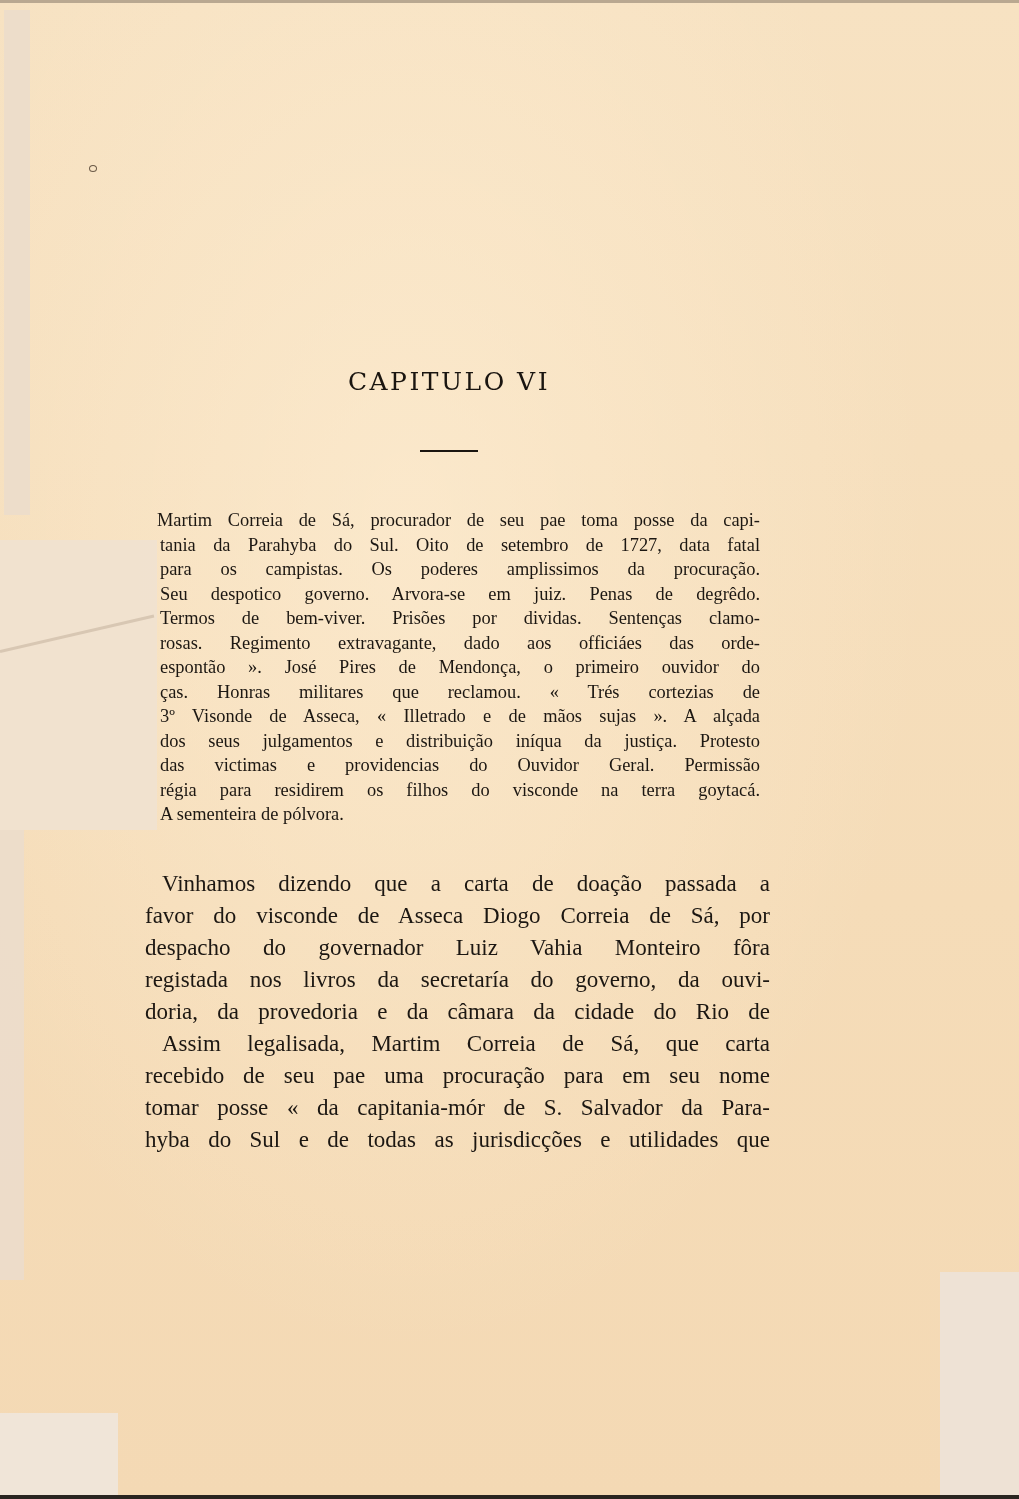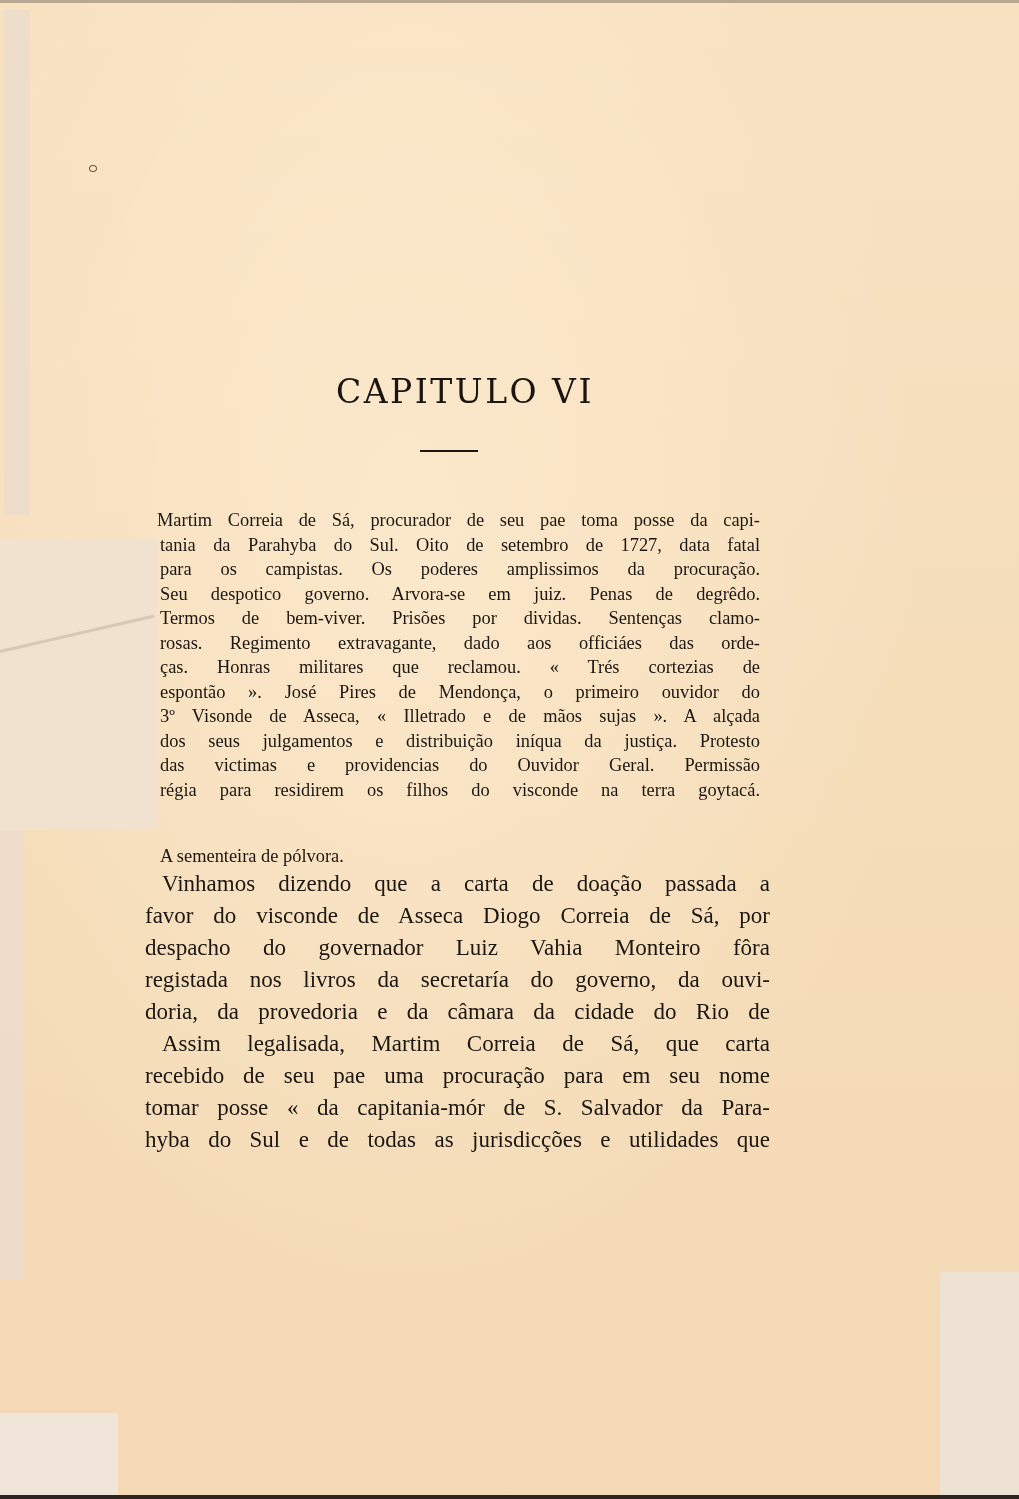--- a/index.html
+++ b/index.html
@@ -22,36 +22,36 @@
   .tape-left-mid { left: 0; top: 540px; width: 157px; height: 290px; background: #f0e2d0; }
   .tape-left-strip { left: 0; top: 830px; width: 24px; height: 450px; background: #ecdccb; }
   .tape-left-bottom { left: 0; top: 1413px; width: 118px; height: 82px; background: #efe6db; }
   .tape-right-bottom { left: 940px; top: 1272px; width: 79px; height: 223px; background: #ede3d8; }
   .tear { position: absolute; left: 0; top: 650px; width: 158px; height: 3px; background: #d8c7b3;
           transform: rotate(-13deg); transform-origin: left center; }
   .spot { position: absolute; border-radius: 50%; }
   .ring { left: 89px; top: 165px; width: 6px; height: 5px; border: 1px solid #6b5a48; border-radius: 50%; }
 
   .chapter-title {
-    position: absolute; left: 16px; width: 898px; top: 350px; text-align: center;
+    position: absolute; left: 0; width: 898px; top: 350px; text-align: center;
     font-family: "DejaVu Serif", "Liberation Serif", serif;
-    font-size: 33px; letter-spacing: 2.5px; font-weight: normal; color: #1a1510;
+    font-size: 25px; letter-spacing: 2.5px; font-weight: normal; color: #1a1510;
   }
   .rule { position: absolute; left: 420px; top: 450px; width: 58px; height: 2px; background: #1a1510; }
 
   .summary {
     position: absolute; left: 145px; top: 508px; width: 615px;
     font-family: "Liberation Serif", "DejaVu Serif", serif;
     font-size: 18.4px; line-height: 24.5px; text-align: justify;
     text-align-last: left;
   }
   .summary .line { display: block; text-align: justify; text-align-last: justify; white-space: nowrap; }
   .summary .line.first { margin-left: 12px; }
   .summary .line.indent { padding-left: 15px; }
-  .summary .line.last { text-align-last: left; margin-top: 42px; }
+  .summary .line.last { text-align-last: left; }
 
   .body-text {
     position: absolute; left: 145px; top: 868px; width: 625px;
     font-family: "Liberation Serif", "DejaVu Serif", serif;
     font-size: 23px; line-height: 32px;
   }
   .body-text .line { display: block; text-align: justify; text-align-last: justify; white-space: nowrap; }
   .body-text .line.para-start { padding-left: 17px; }
   .body-text .line.last { text-align-last: left; }
 </style>
@@ -71,22 +71,22 @@
   <h1 class="chapter-title">CAPITULO VI</h1>
   <div class="rule"></div>
 
   <div class="summary">
     <span class="line first">Martim Correia de Sá, procurador de seu pae toma posse da capi-</span>
     <span class="line indent">tania da Parahyba do Sul. Oito de setembro de 1727, data fatal</span>
     <span class="line indent">para os campistas. Os poderes amplissimos da procuração.</span>
     <span class="line indent">Seu despotico governo. Arvora-se em juiz. Penas de degrêdo.</span>
     <span class="line indent">Termos de bem-viver. Prisões por dividas. Sentenças clamo-</span>
     <span class="line indent">rosas. Regimento extravagante, dado aos officiáes das orde-</span>
+    <span class="line indent">espontão ». José Pires de Mendonça, o primeiro ouvidor do</span>
     <span class="line indent">ças. Honras militares que reclamou. « Trés cortezias de</span>
-    <span class="line indent">espontão ». José Pires de Mendonça, o primeiro ouvidor do</span>
     <span class="line indent">3º Visonde de Asseca, « Illetrado e de mãos sujas ». A alçada</span>
     <span class="line indent">dos seus julgamentos e distribuição iníqua da justiça. Protesto</span>
     <span class="line indent">das victimas e providencias do Ouvidor Geral. Permissão</span>
     <span class="line indent">régia para residirem os filhos do visconde na terra goytacá.</span>
     <span class="line indent last">A sementeira de pólvora.</span>
   </div>
 
   <div class="body-text">
     <div>
       <span class="line para-start">Vinhamos dizendo que a carta de doação passada a</span>

